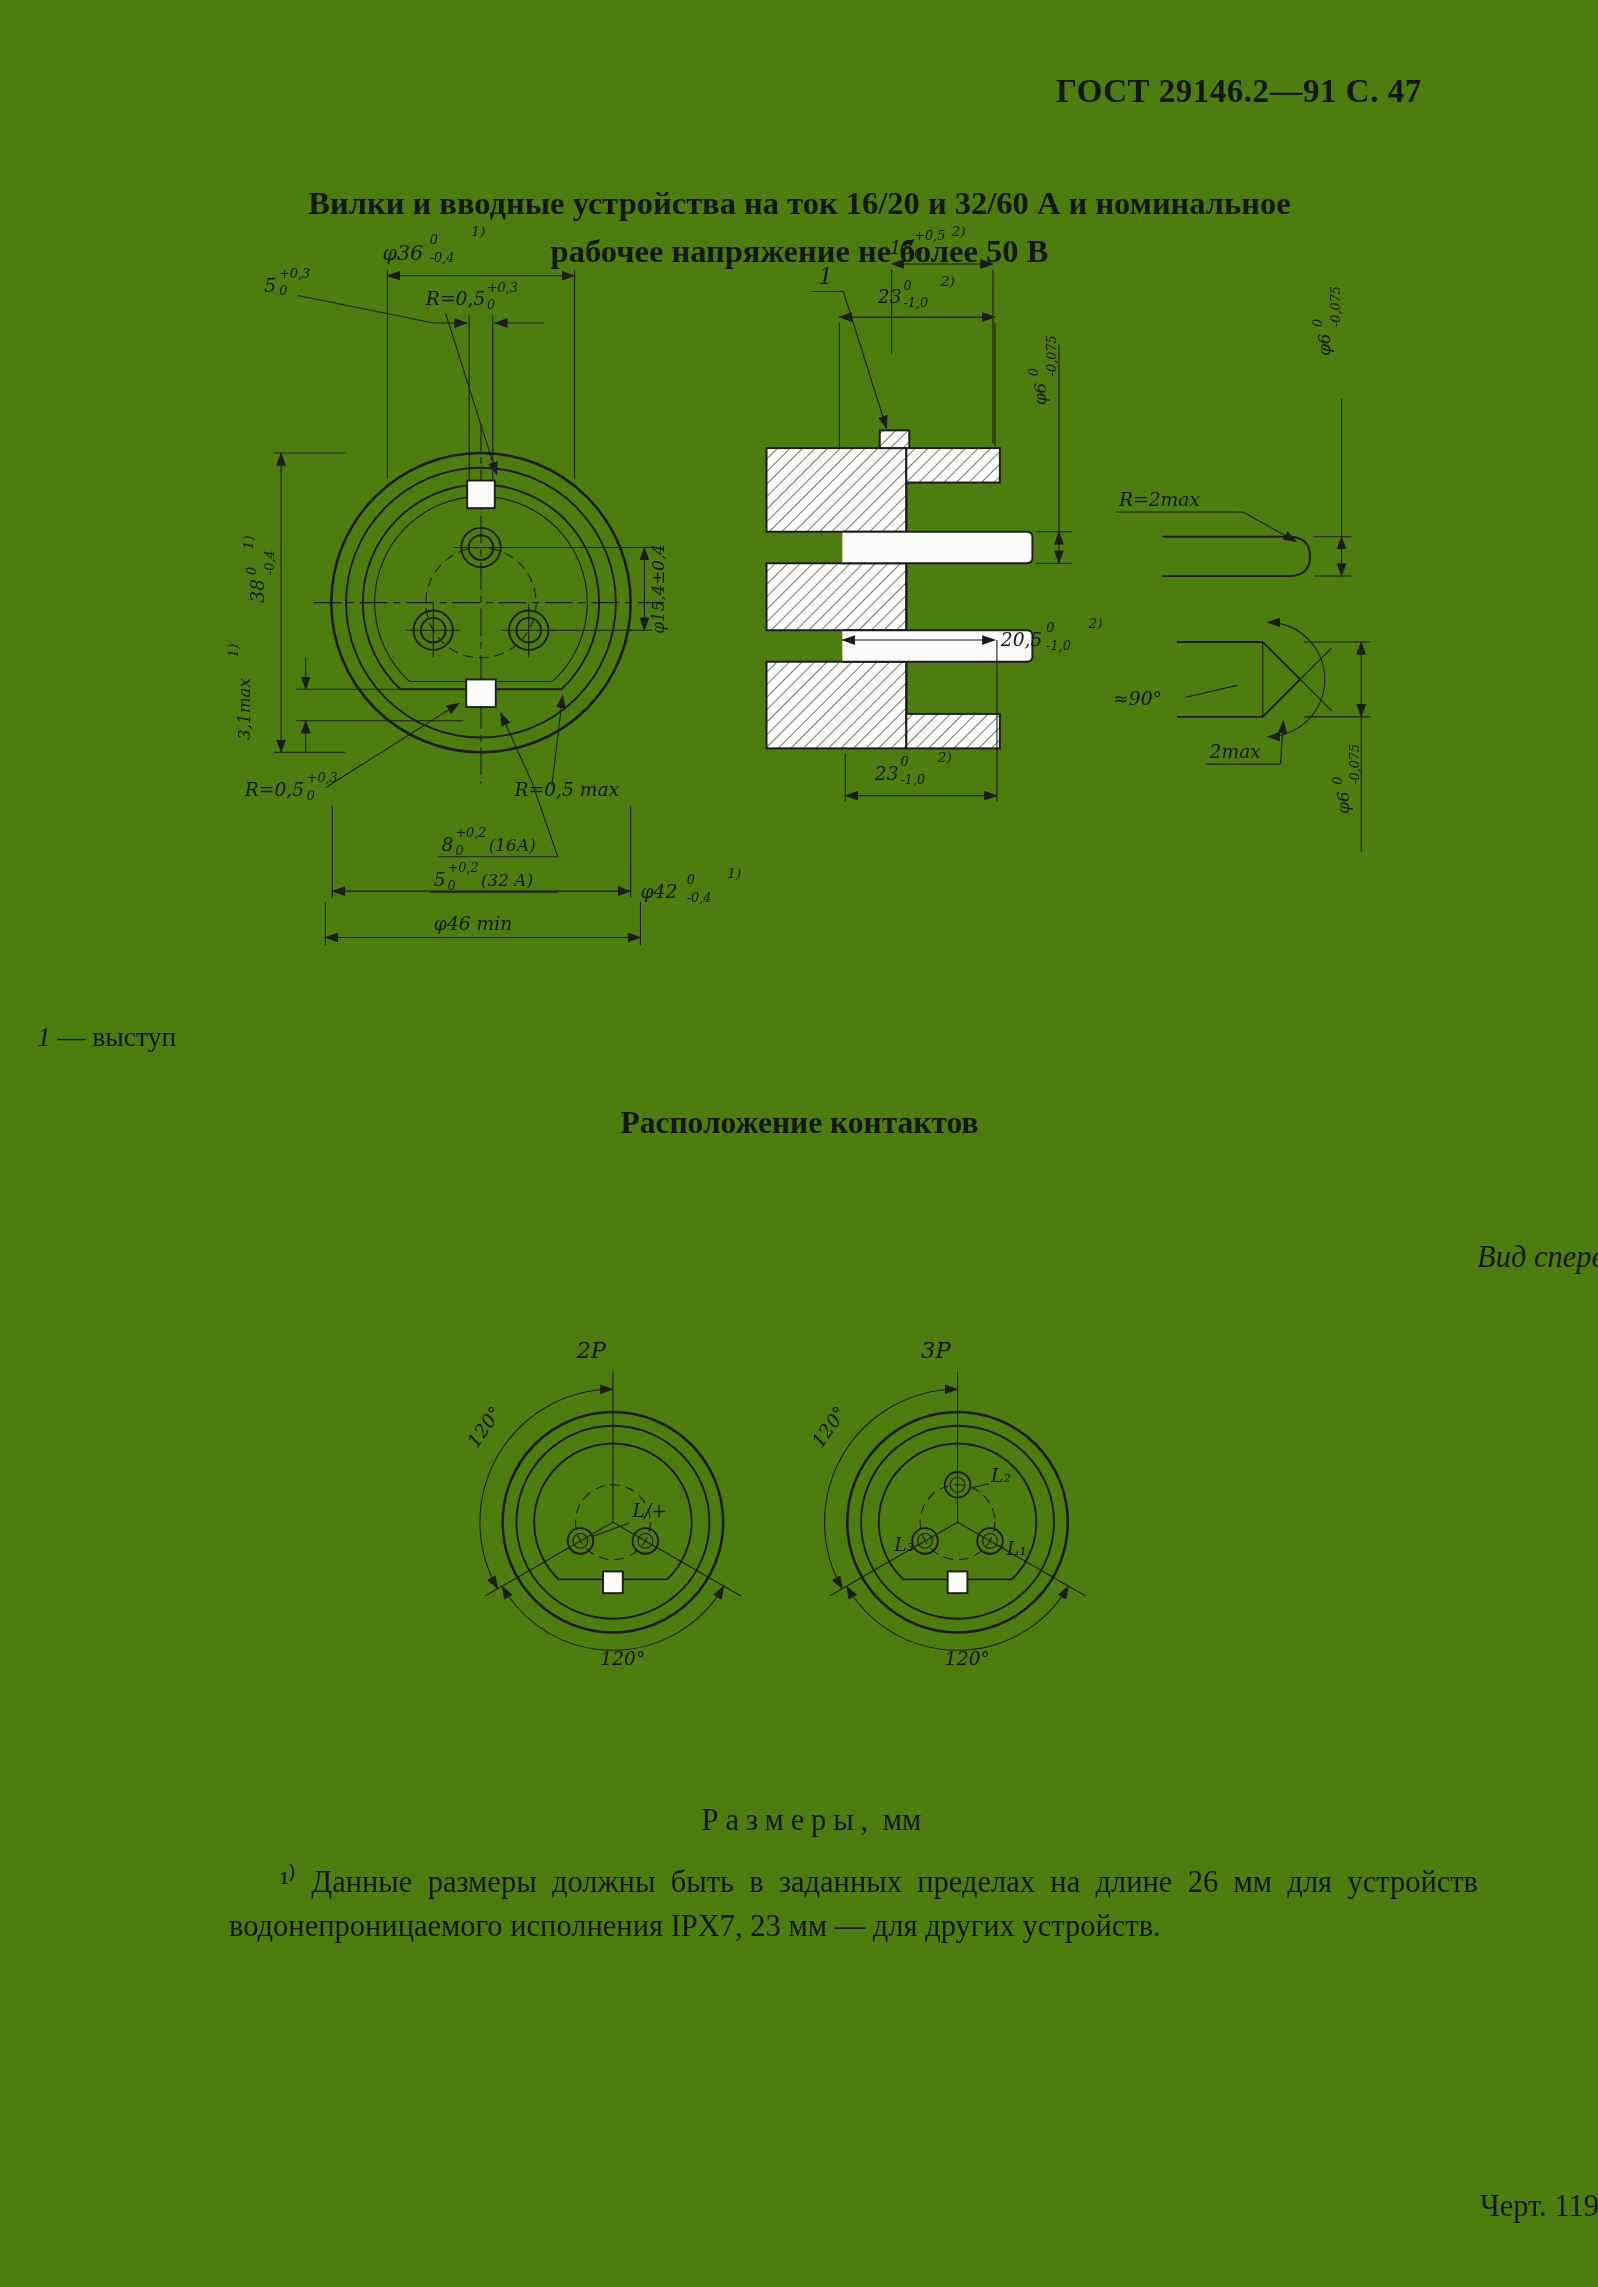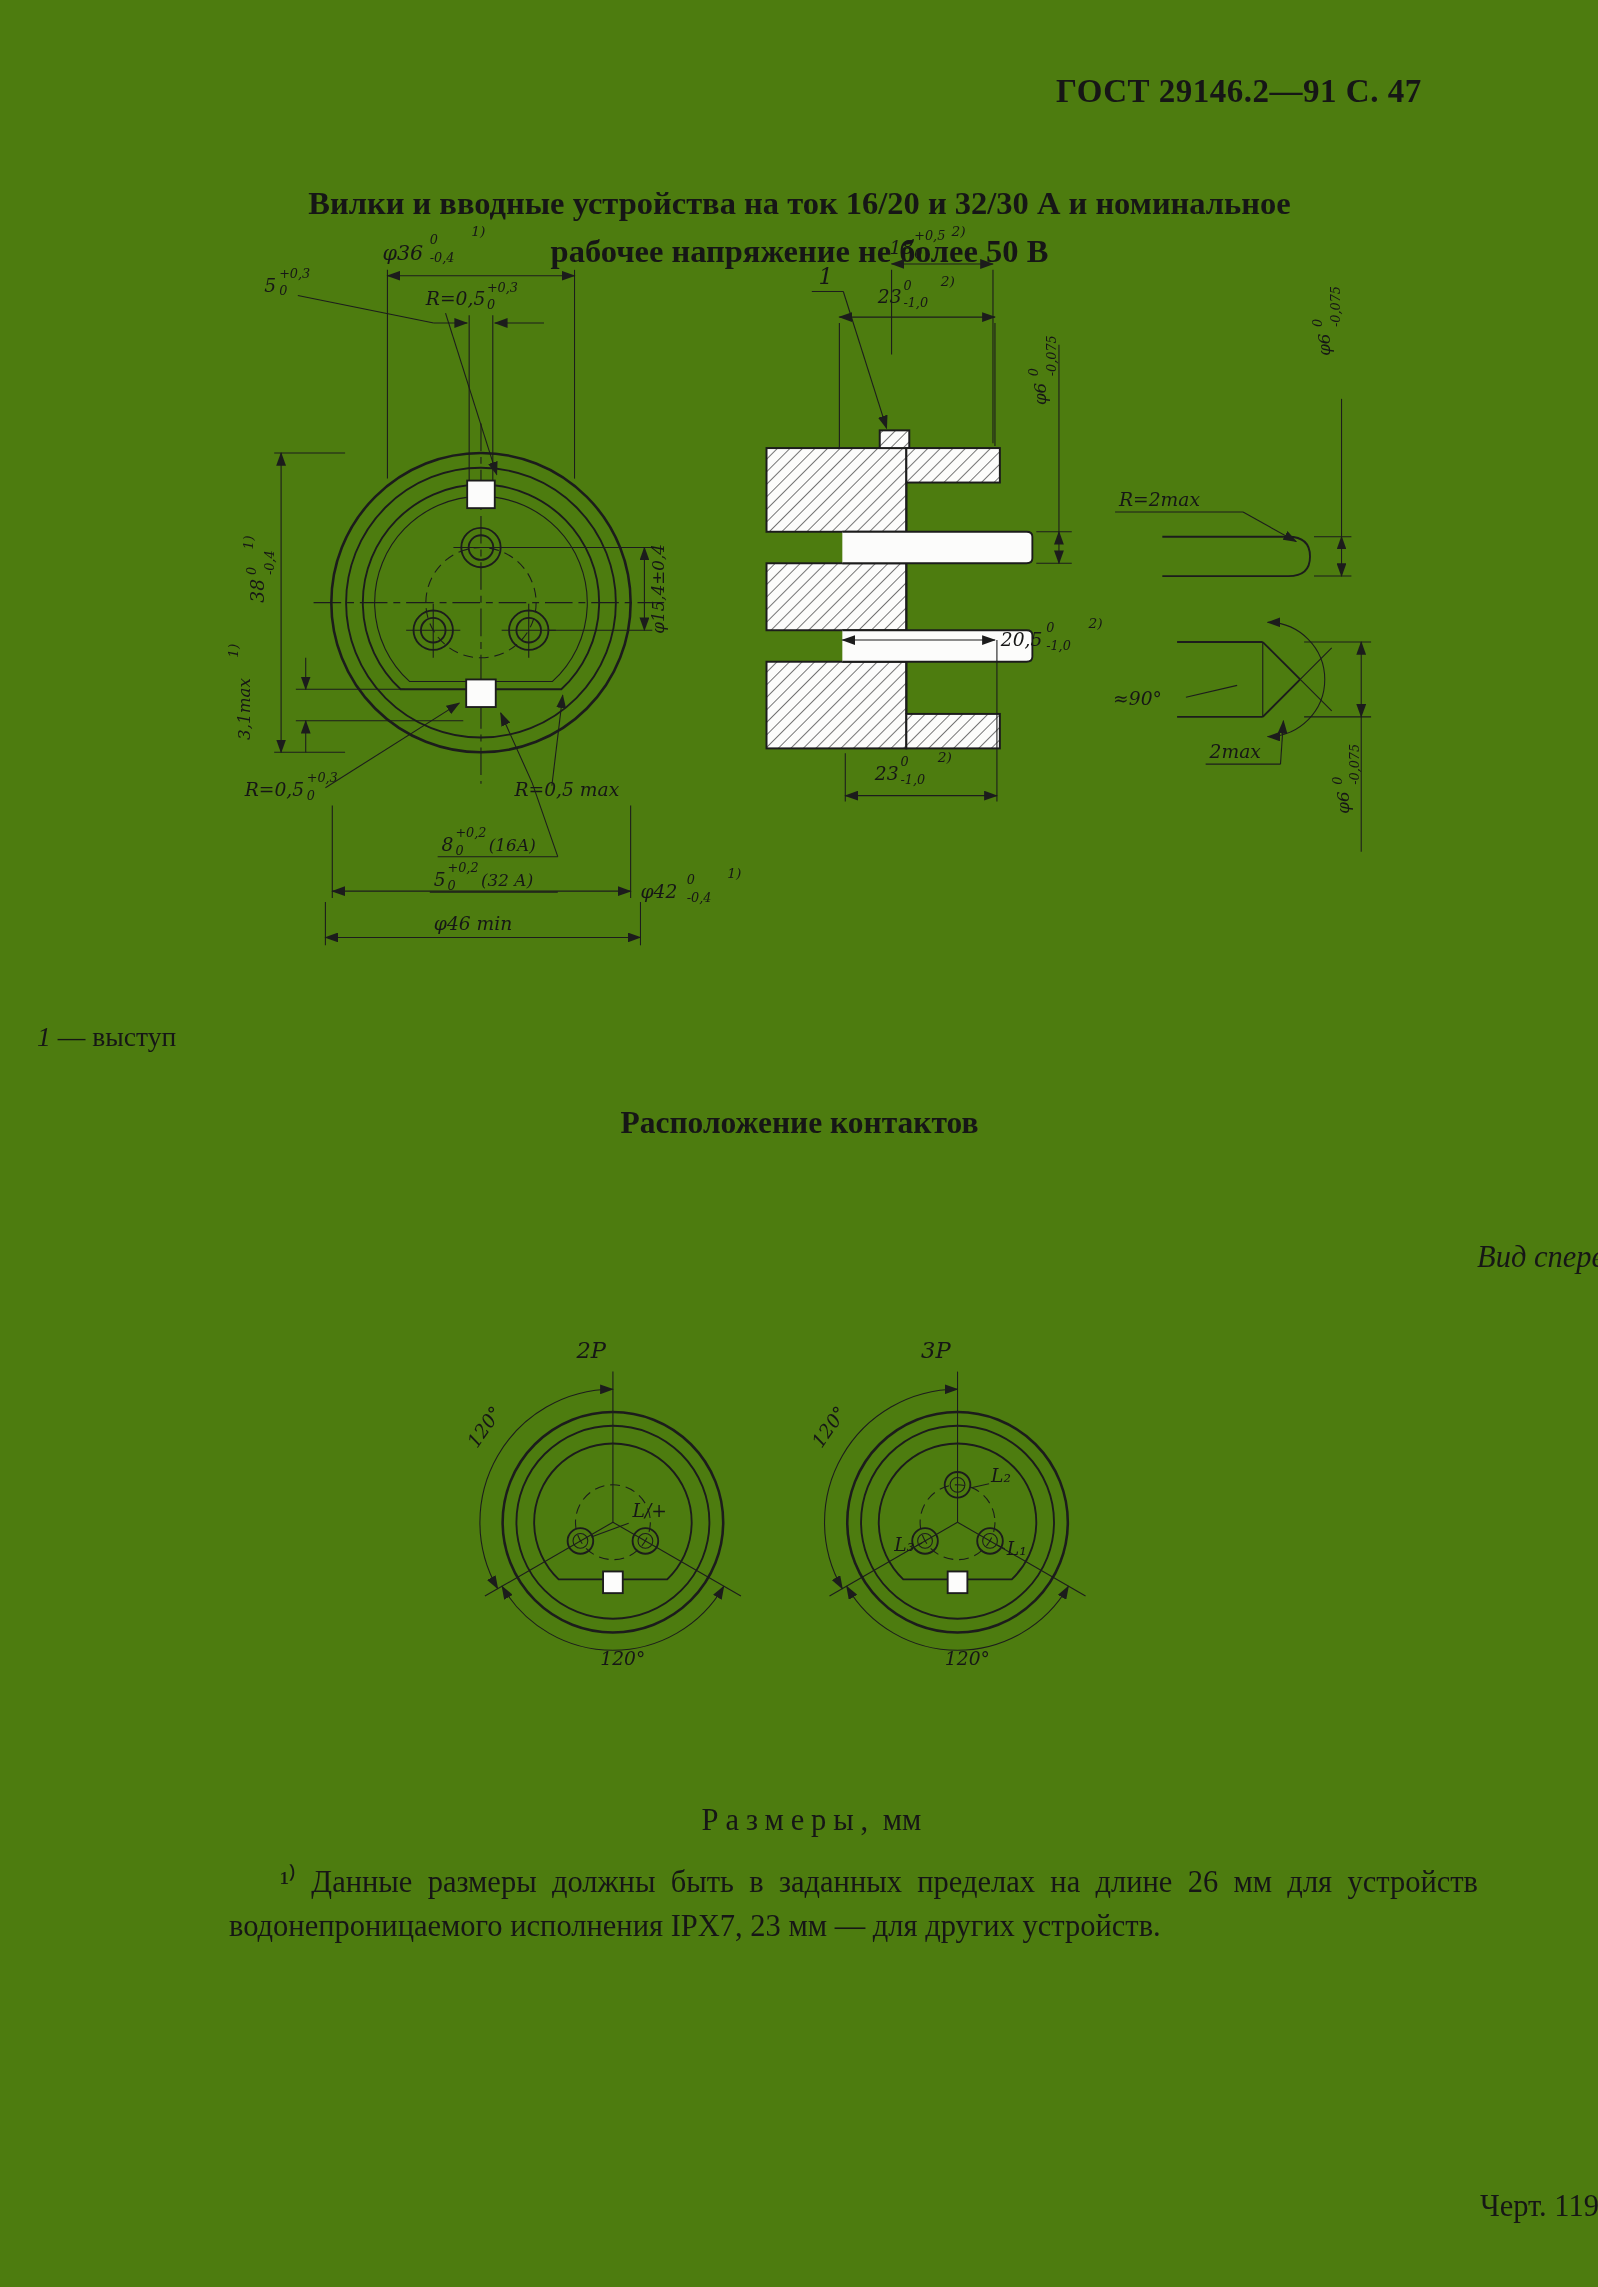--- a/index.html
+++ b/index.html
@@ -40,21 +40,21 @@
   .big{font-size:23px;}
 </style>
 </head>
 <body>
 
 <div class="page">
 
   <div class="header">ГОСТ 29146.2—91 С. 47</div>
 
   <div class="title">
-    <div>Вилки и вводные устройства на ток 16/20 и 32/30 А и номинальное</div>
+    <div>Вилки и вводные устройства на ток 16/20 и 32/60 А и номинальное</div>
     <div>рабочее напряжение не более 50 В</div>
   </div>
 
   <svg id="drawing" class="draw" width="1599" height="896" viewBox="0 0 1623 910">
     <defs>
       <pattern id="hatch" patternUnits="userSpaceOnUse" width="9" height="9" patternTransform="rotate(45)">
         <rect width="9" height="9" fill="#fcfcfb"></rect>
         <line x1="0" y1="0" x2="0" y2="9" stroke="#2a2a2a" stroke-width="1.3"></line>
       </pattern>
       <marker id="ar" markerWidth="14" markerHeight="10" refX="13" refY="5" orient="auto-start-reverse" markerUnits="userSpaceOnUse">

